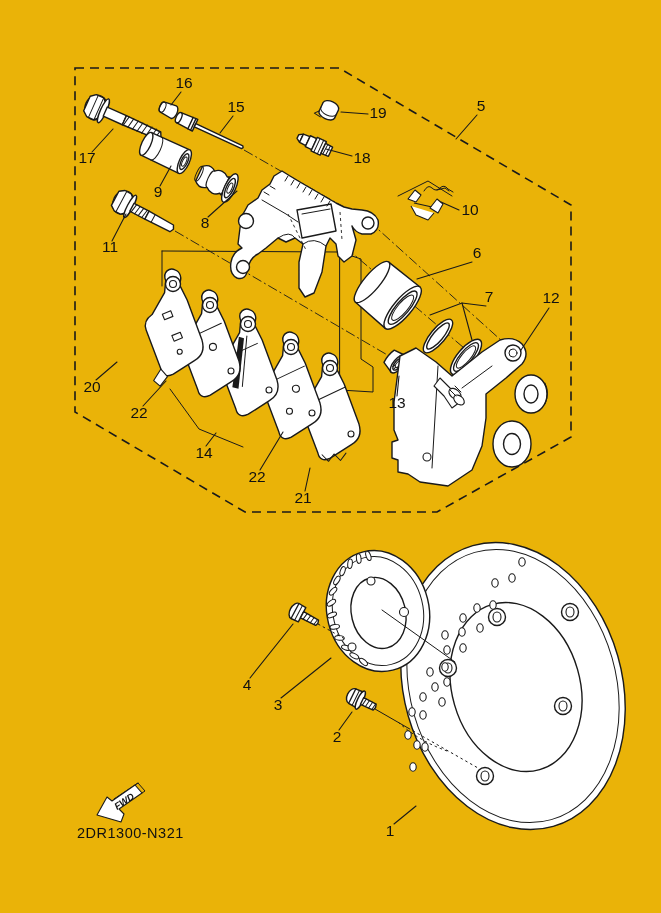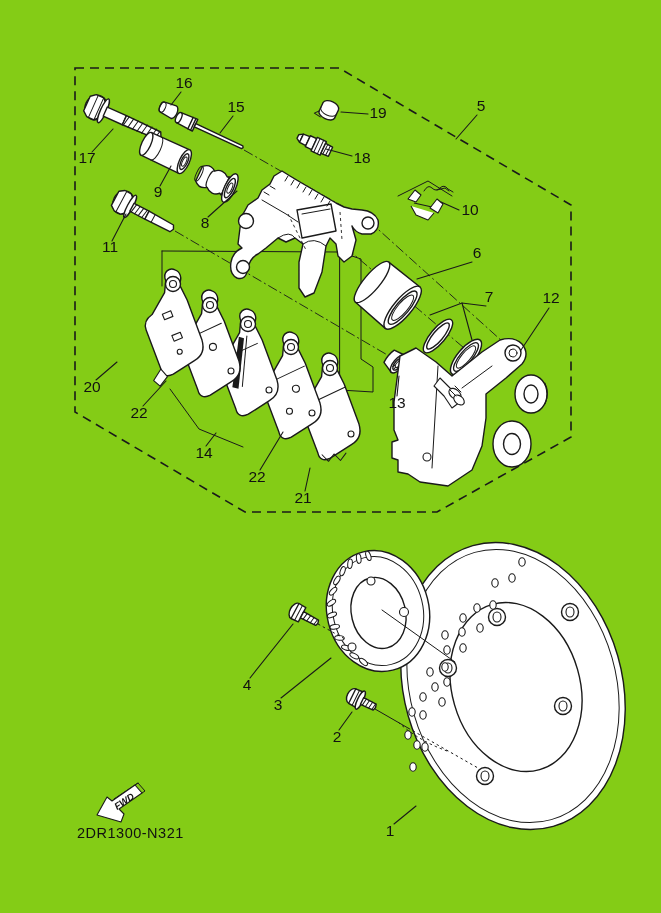--- a/index.html
+++ b/index.html
@@ -1,19 +1,19 @@
 <!DOCTYPE html>
 <html><head>
 <meta charset="utf-8">
 <style>
   html, body { margin: 0; padding: 0; background: #ffffff; }
   .page {
     position: relative;
     width: 661px; height: 913px;
-    background: #84cc16;
+    background: #eab308;
     font-family: "Liberation Sans", sans-serif;
     overflow: hidden;
   }
   svg { display: block; }
   .part-label {
     font-family: "Liberation Sans", sans-serif;
     font-size: 15.5px;
     fill: #111;
   }
   .code-text {

